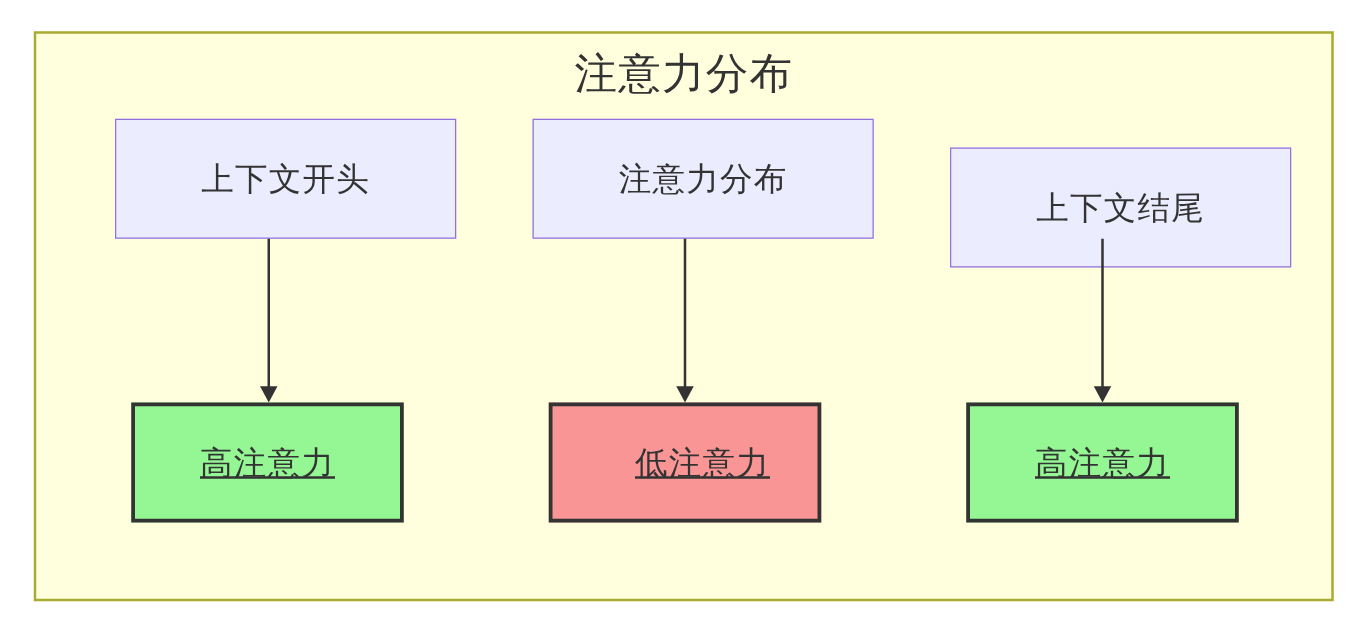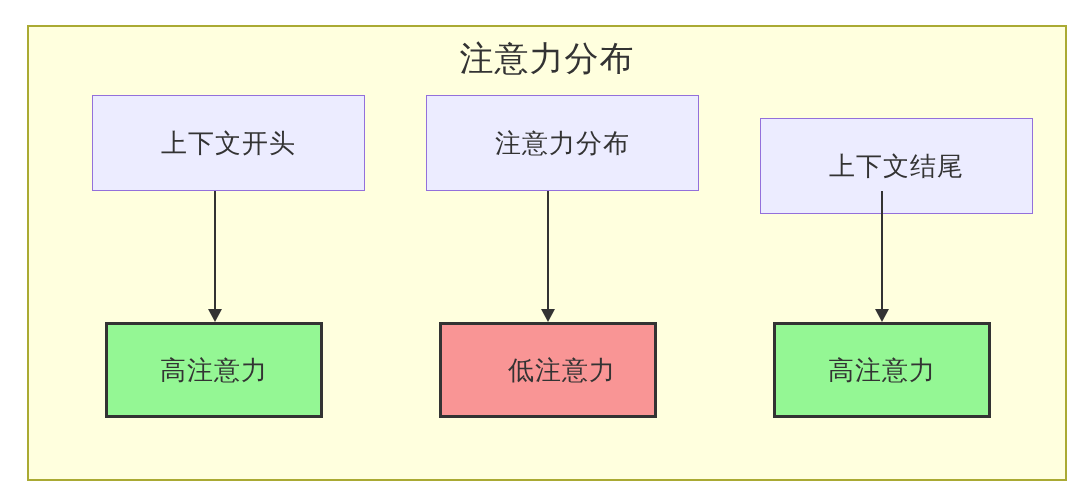--- a/index.html
+++ b/index.html
@@ -46,20 +46,21 @@
     background: var(--context-fill, #ececff);
     border: 1.5px solid var(--context-border, #9370db);
   }
   .ctx-1 { left: 63px; }
   .ctx-2 { left: 397px; }
   .ctx-3 { left: 731px; margin-top: 23px; }
   .attn-node {
     top: 295px;
     width: 218px; height: 96px;
     border: 3px solid var(--attention-border, #333333);
+    text-decoration: underline;
   }
   .attn-high { background: var(--high-fill, #94f794); }
   .attn-low  { background: var(--low-fill,  #f99595); padding-left: 28px; }
   .attn-1 { left: 76px; }
   .attn-2 { left: 410px; }
   .attn-3 { left: 744px; }
   .edge {
     position: absolute;
     top: 164px;
     width: 16px; height: 131px;

